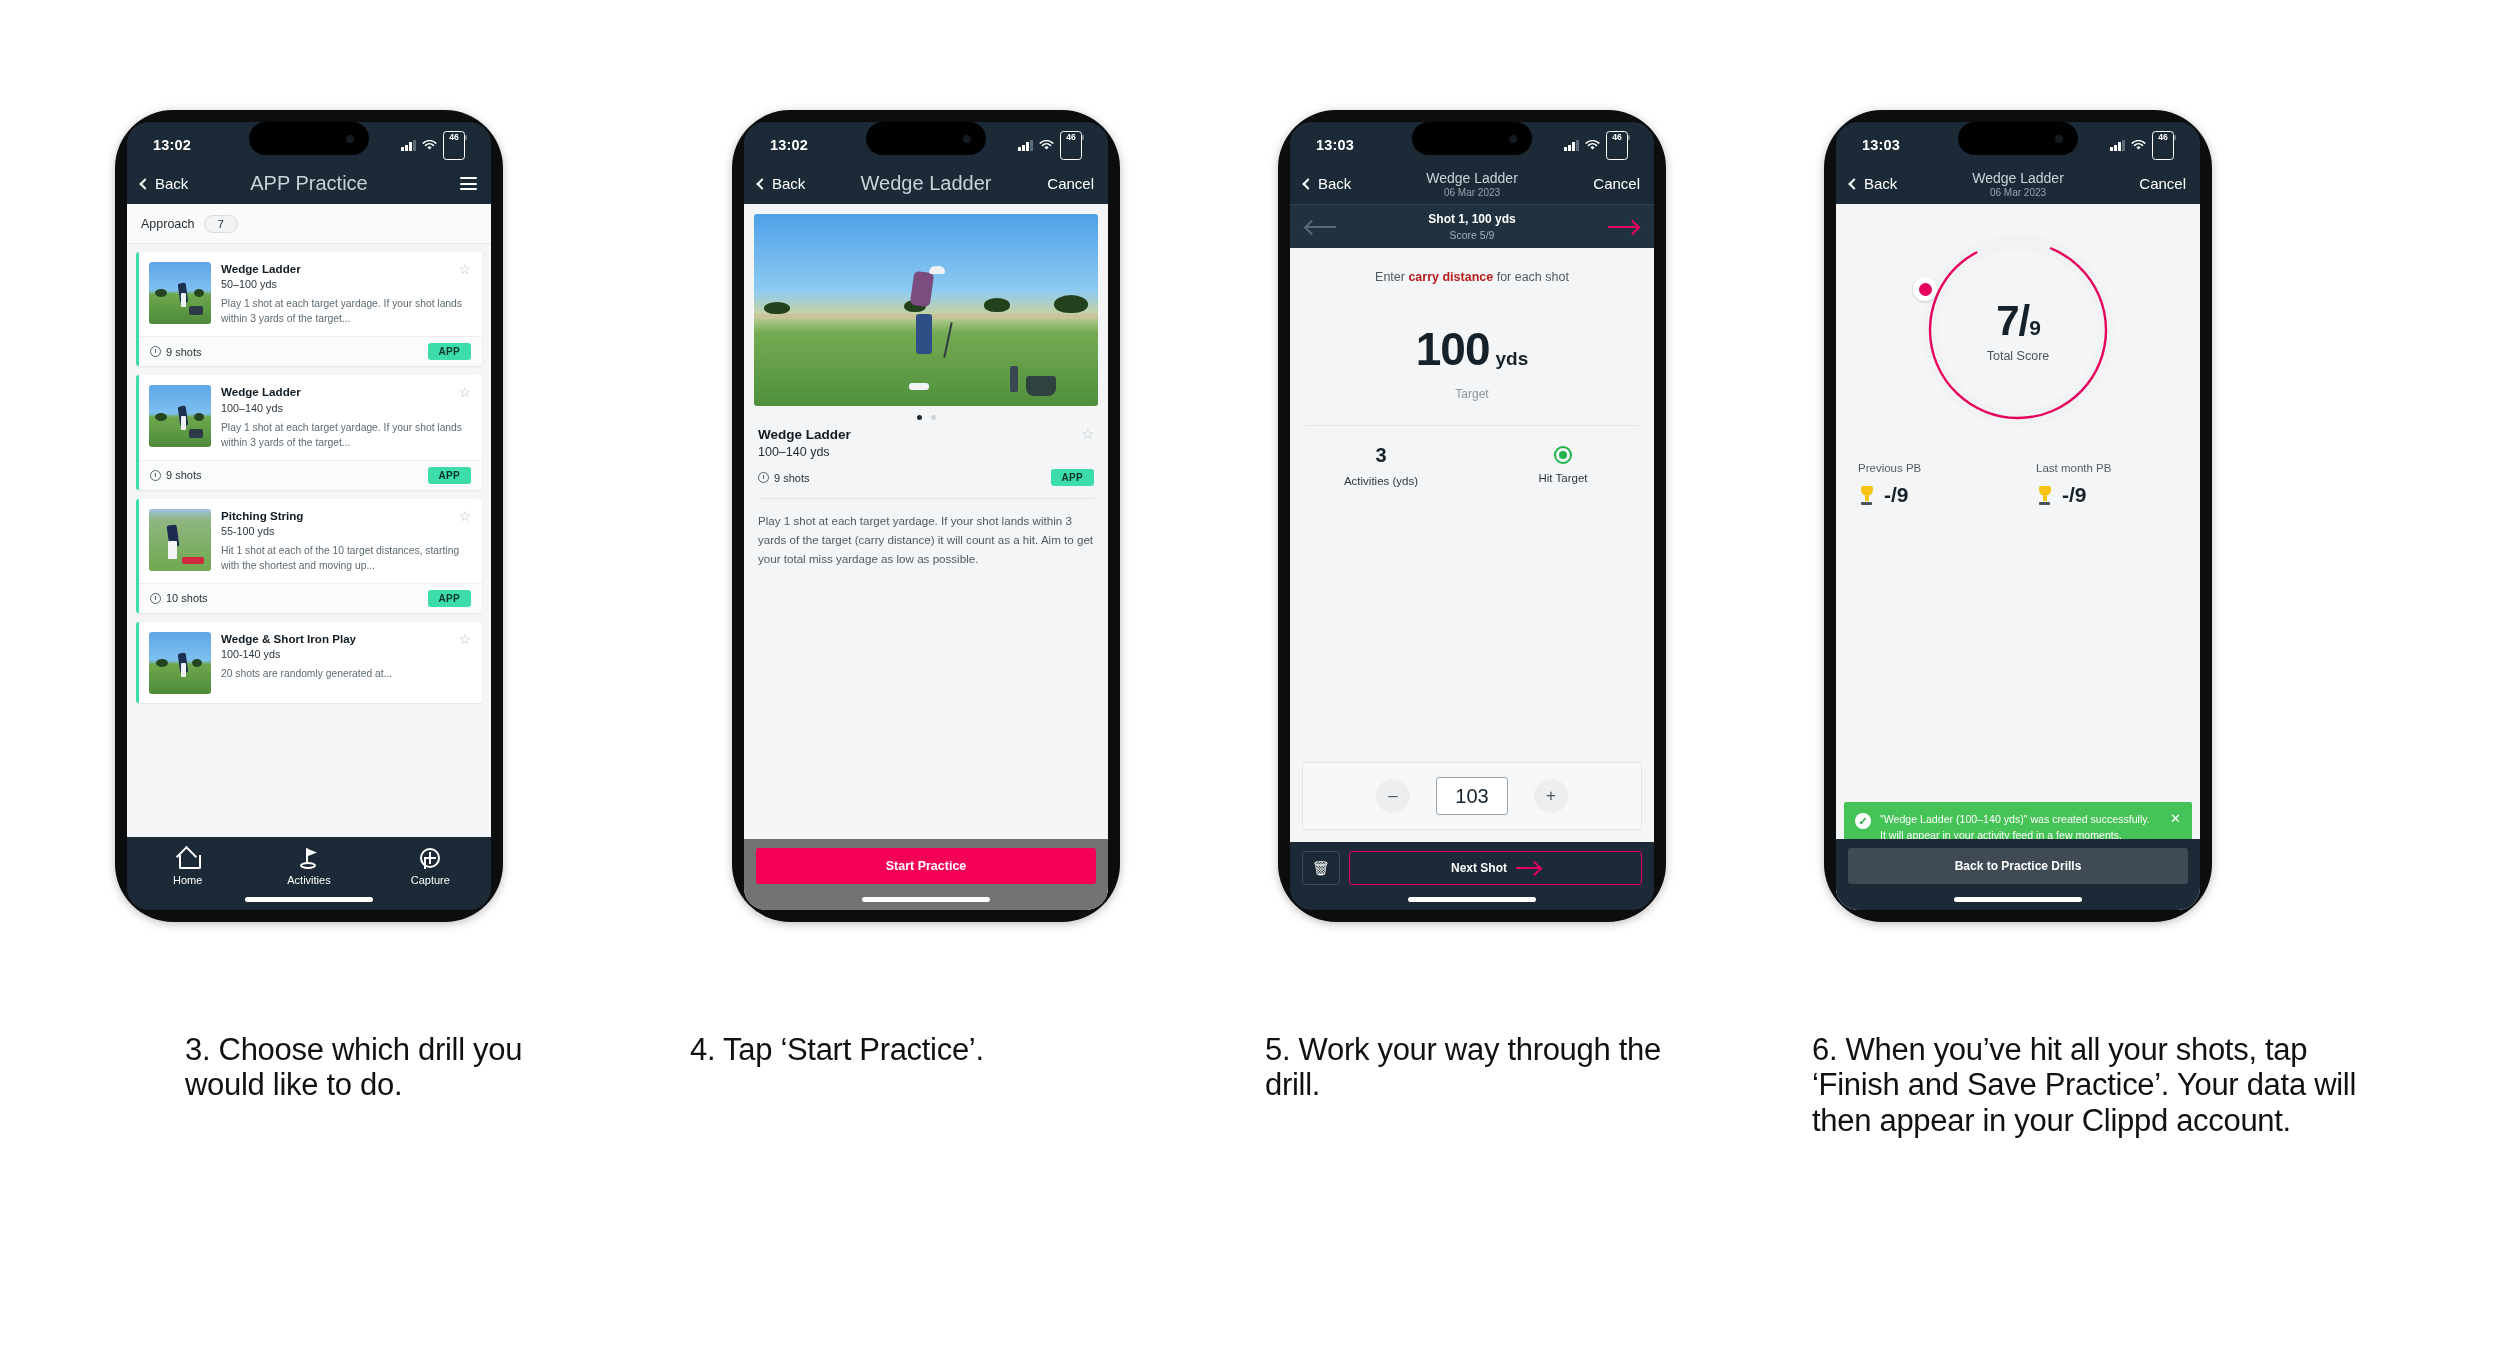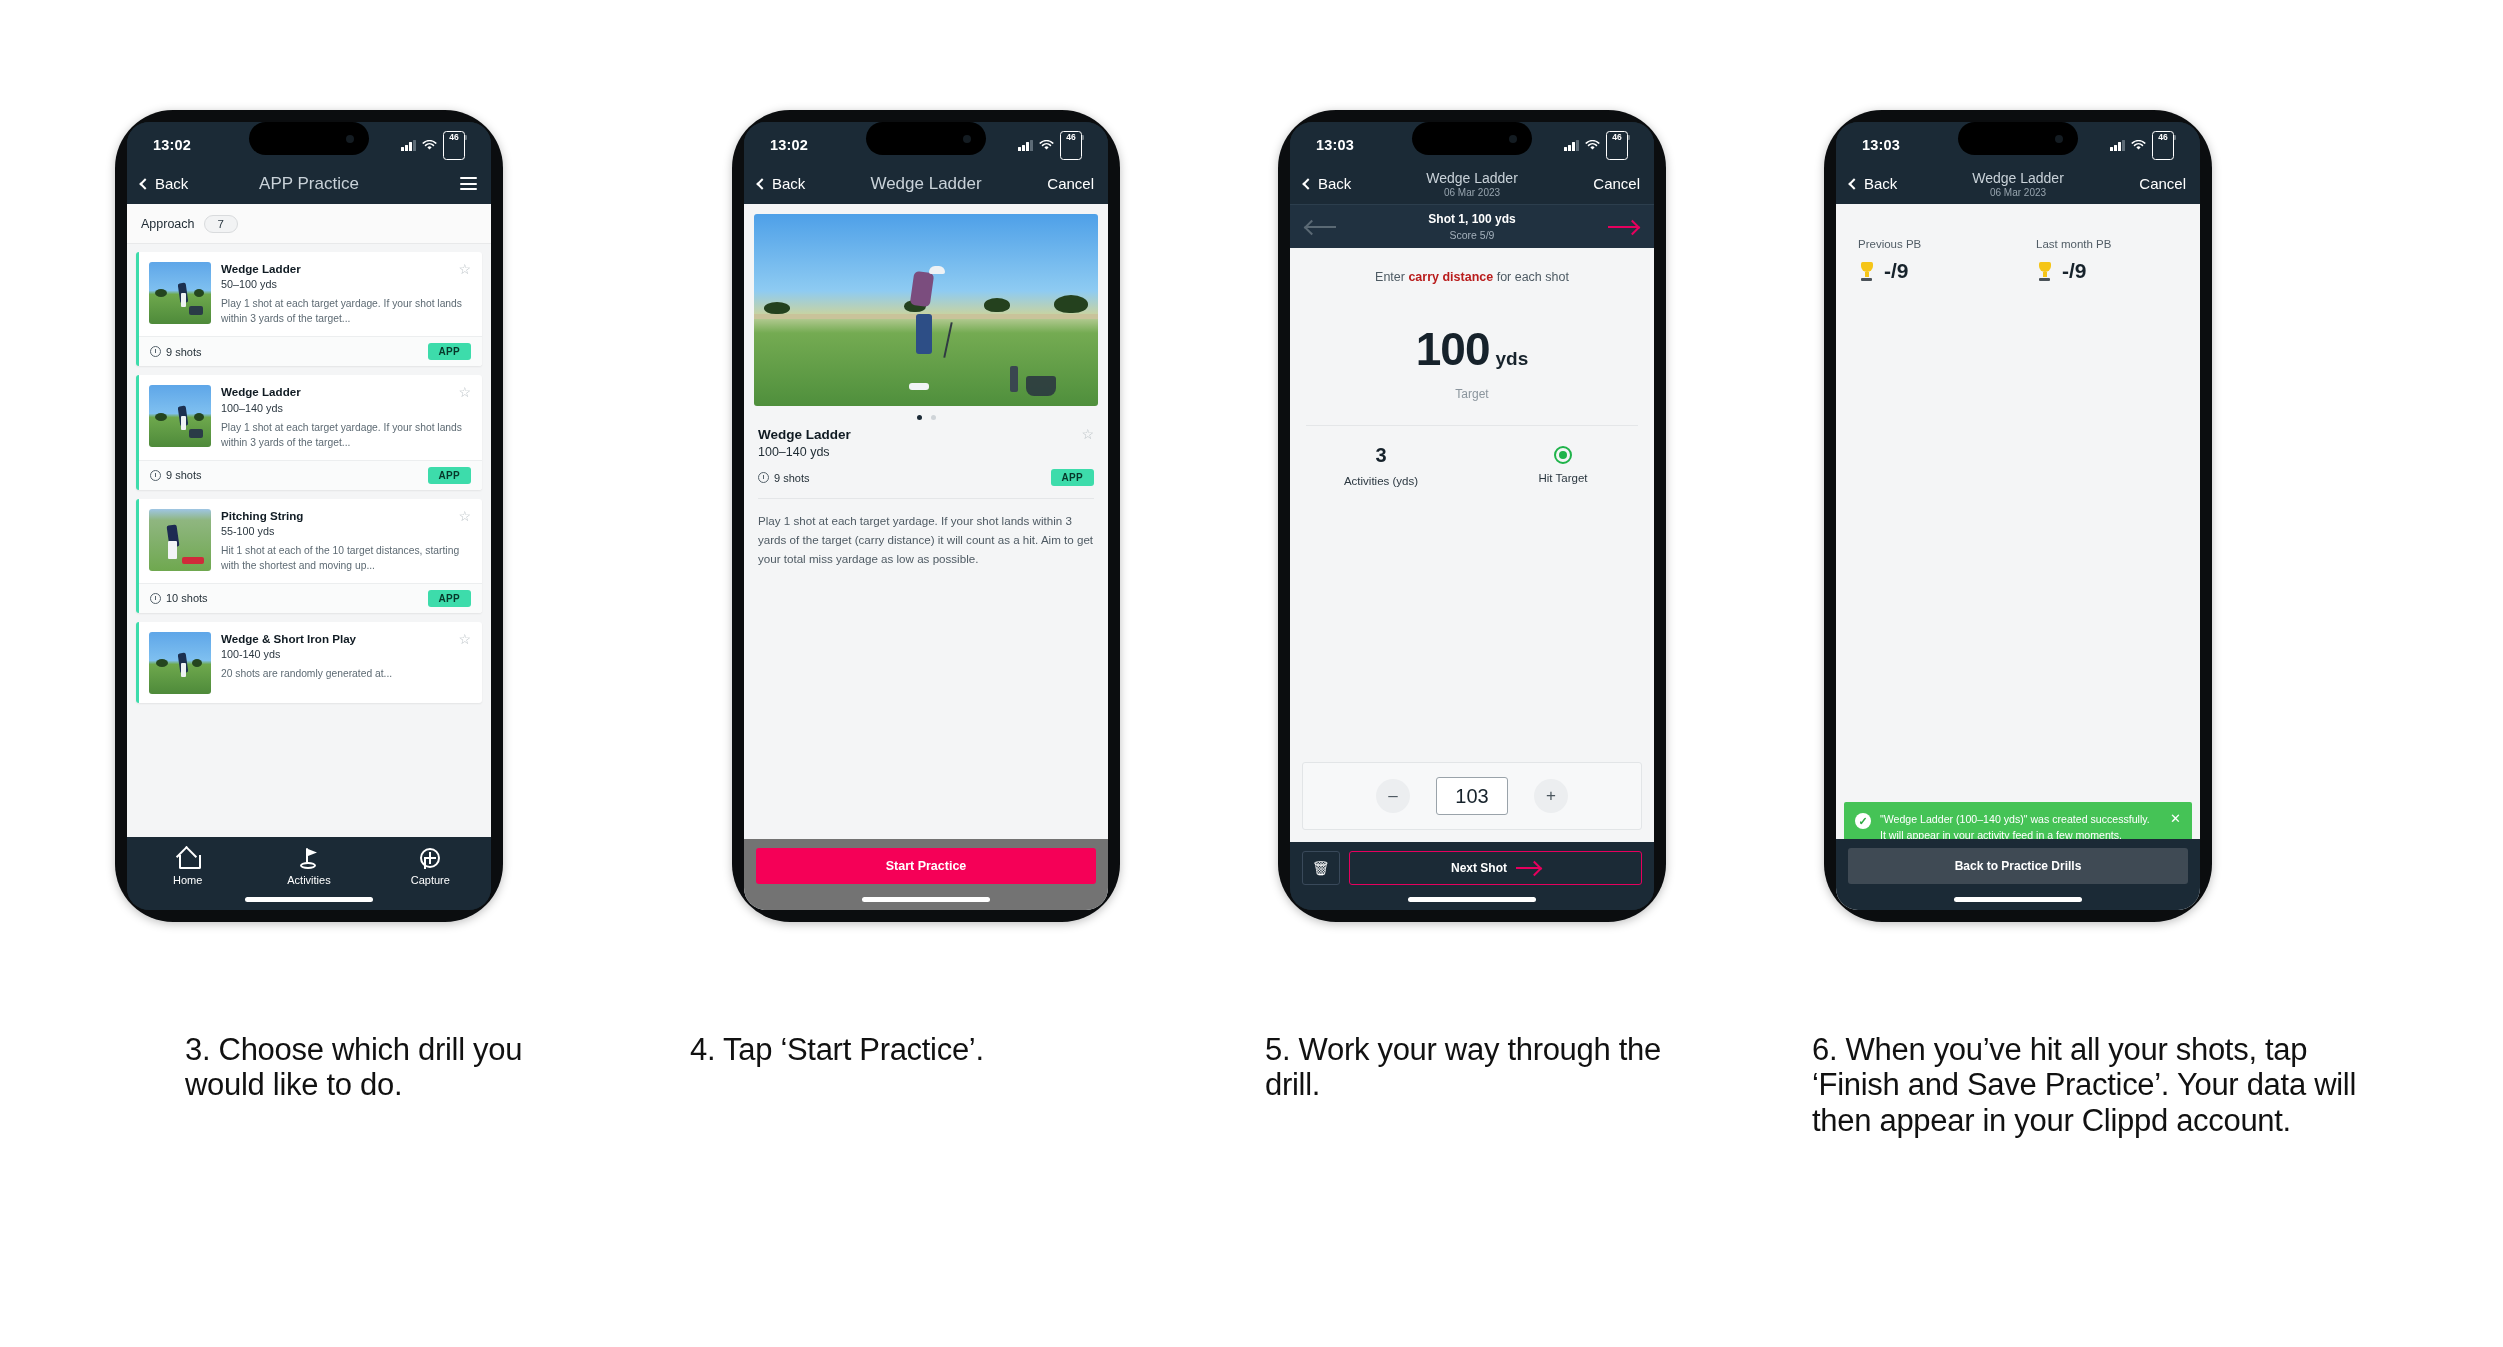--- a/index.html
+++ b/index.html
@@ -89,21 +89,21 @@
     width: 8px; height: 8px;
     border-left: 2.1px solid #fff; border-bottom: 2.1px solid #fff;
     transform: rotate(45deg); margin-right: 1px;
   }
   .nav-title {
     position: absolute; left: 0; right: 0;
     text-align: center; pointer-events: none;
     display: flex; flex-direction: column; align-items: center;
   }
   .nav-title .t1 { font-size: 14px; color: #c9d2d9; }
-  .nav-title .t1.big { font-size: 17px; color: #c9d2d9; }
+  .nav-title .t1.big { font-size: 20px; color: #c9d2d9; }
   .nav-title .t2 { font-size: 10px; color: #97a4ae; margin-top: 1px; }
   .nav-right { margin-left: auto; font-size: 15px; color: #fff; z-index: 2; }
   .burger { margin-left:auto; display:flex; flex-direction:column; gap:3.5px; z-index:2;}
   .burger i { display:block; width:17px; height:2px; background:#fff; border-radius:1px; }
 
   
   .shotbar {
     flex: 0 0 auto; background: #203140;
     border-top: 1px solid #2c3e4d;
     display: flex; align-items: center; justify-content: center;
@@ -710,20 +710,35 @@
           <span>Back</span>
         </span>
         <span class="nav-title">
           <span class="t1">Wedge Ladder</span>
           <span class="t2">06 Mar 2023</span>
         </span>
         <span class="nav-right">Cancel</span>
       </div>
 
       <div class="body">
+        <div class="ring-wrap">
+          <div class="ring">
+            <svg viewBox="0 0 196 196">
+              <circle cx="98" cy="98" r="88" fill="none" stroke="#f1f2f3" stroke-width="16"></circle>
+              <circle cx="98" cy="98" r="88" fill="none" stroke="#e6005e" stroke-width="2.4" stroke-linecap="round" stroke-dasharray="475 78" transform="rotate(-68 98 98)"></circle>
+            </svg>
+            <div class="inner">
+              <div class="score"><span>7</span>/<small>9</small></div>
+              <div class="lbl">Total Score</div>
+            </div>
+            <span class="knob">
+                <i></i>
+              </span>
+          </div>
+        </div>
 
         <div class="pbs">
           <div class="pb">
             <div class="l">Previous PB</div>
             <div class="v">
                 <span class="trophy">
                   <i></i>
                 </span>
                 <span class="n">-/9</span>
               </div>

